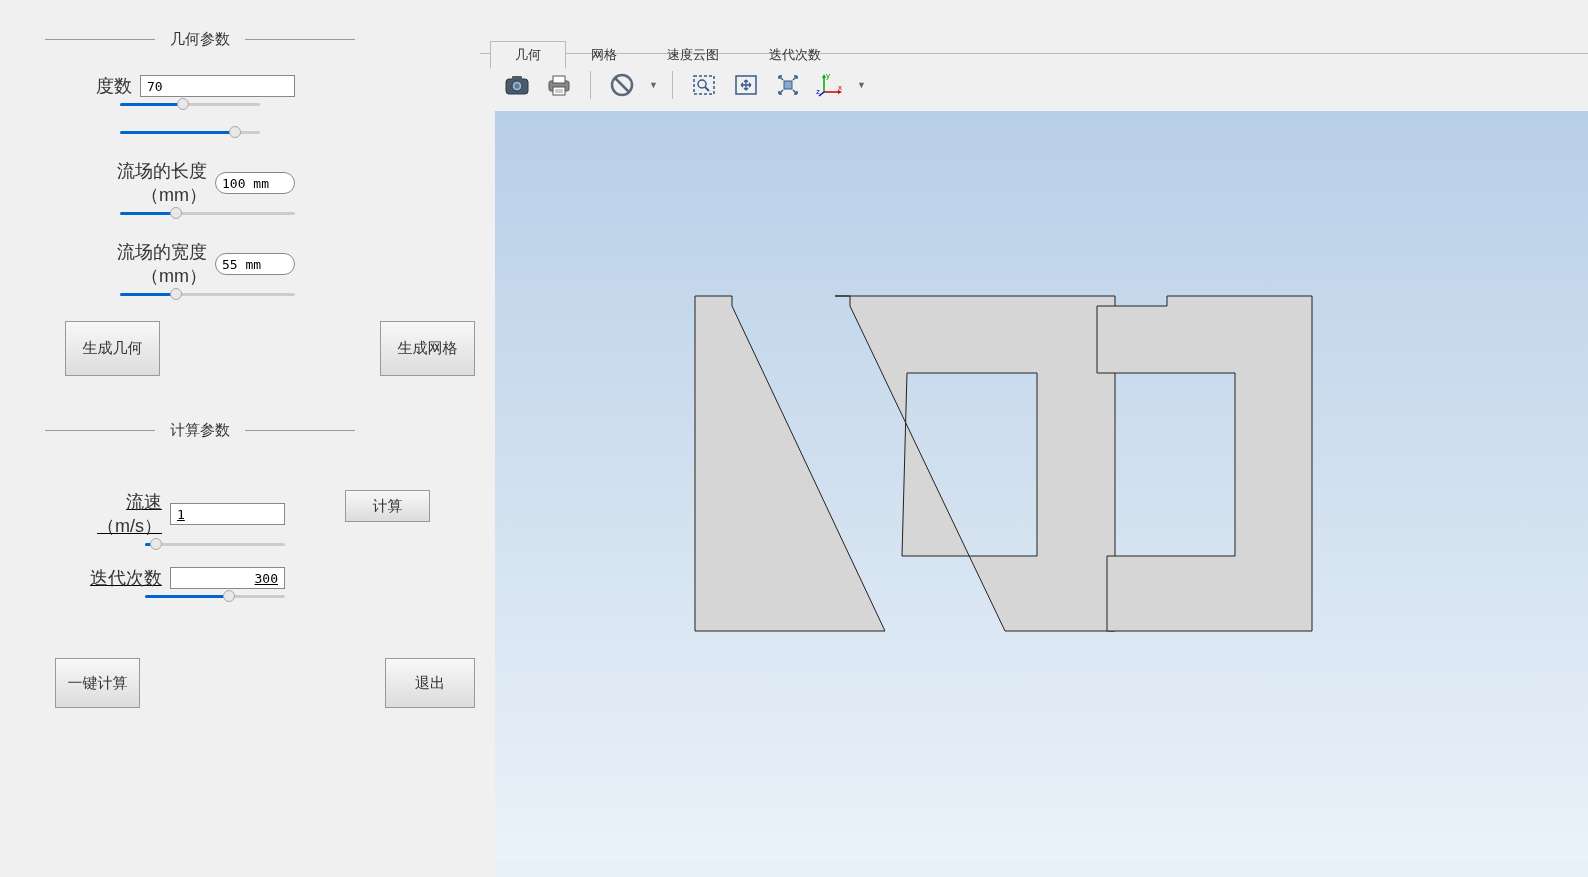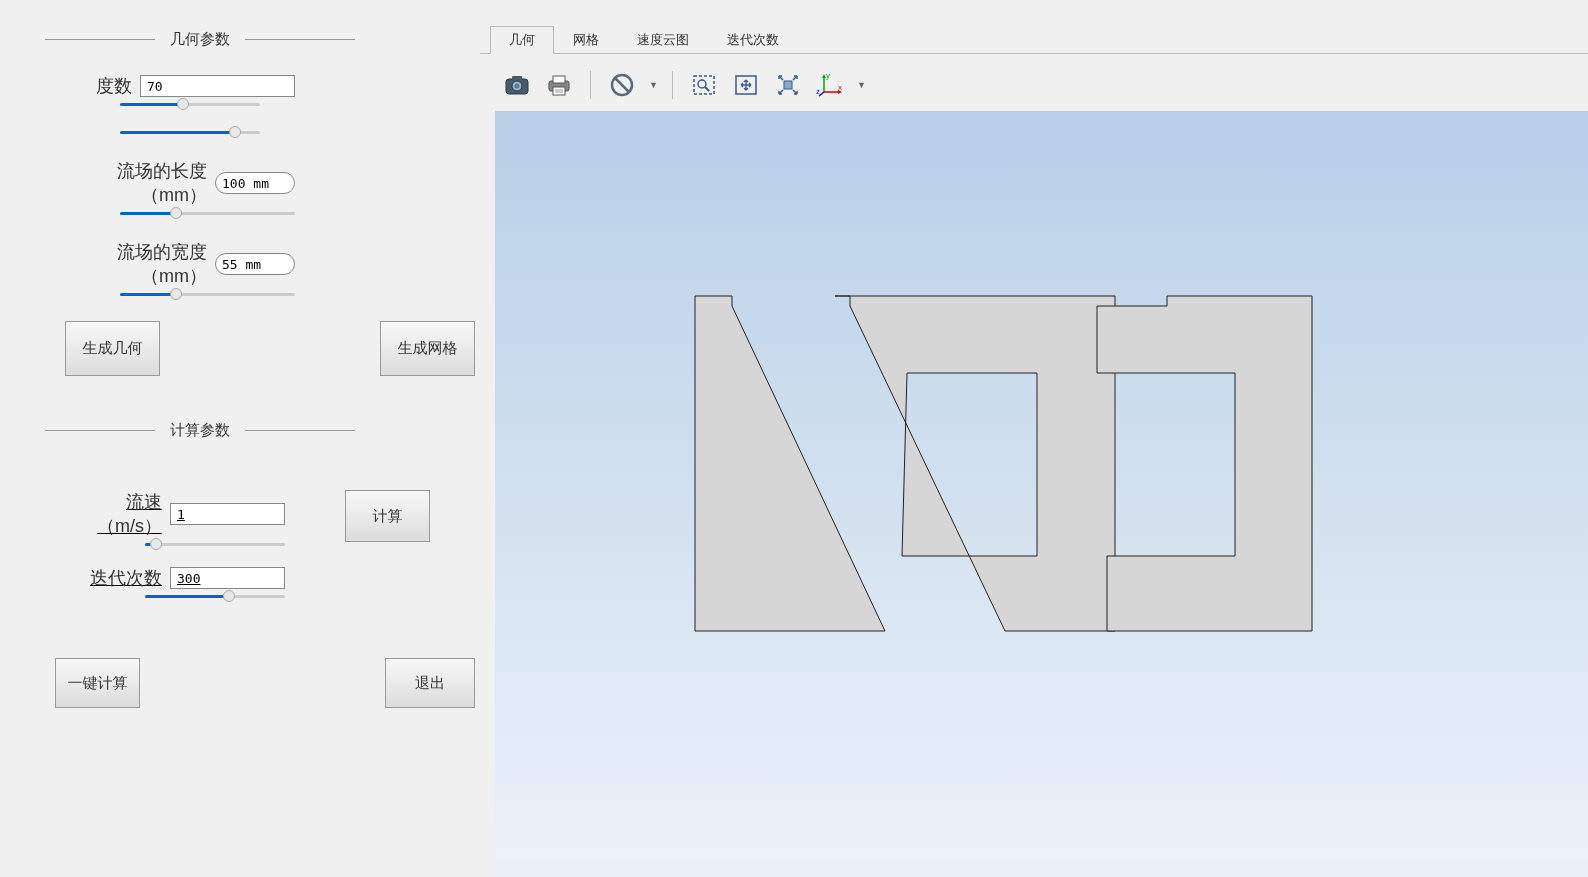--- a/index.html
+++ b/index.html
@@ -120,28 +120,28 @@
       flex-direction: column;
       background: #f0f0f0;
     }
     .tabs {
       display: flex;
       padding: 25px 0 0 10px;
       border-bottom: 1px solid #bbb;
       gap: 0;
     }
     .tab {
-      padding: 4px 18px;
+      padding: 4px 24px;
       font-size: 13px;
       color: #333;
       cursor: pointer;
       border: 1px solid transparent;
       border-bottom: none;
       position: relative;
-      top: 1px;
+      top: 16px;
     }
     .tab.active {
       background: #f0f0f0;
       border-color: #bbb;
       border-bottom: 1px solid #f0f0f0;
     }
     .toolbar {
       display: flex;
       align-items: center;
       padding: 15px 20px 10px 20px;
@@ -257,31 +257,31 @@
         <input class="param-input" style="width: 115px;" value="1">
       </div>
       <div class="slider-wrap" style="padding-left:60px;width:200px;margin-bottom:20px">
         <div class="slider-track">
             <div class="slider-fill" style="width:8%"></div>
             <div class="slider-thumb" style="left:8%"></div>
           </div>
       </div>
       <div class="param-row" style="padding-left:0">
         <div class="param-label" style="width:85px">迭代次数</div>
-        <input class="param-input" style="width: 115px;" value="300">
+        <input class="param-input" style="width: 115px; text-align: right;" value="300">
       </div>
       <div class="slider-wrap" style="padding-left:60px;width:200px">
         <div class="slider-track">
             <div class="slider-fill" style="width:60%"></div>
             <div class="slider-thumb" style="left:60%"></div>
           </div>
       </div>
     </div>
     <div class="calc-btn-wrap">
-      <button class="btn" style="width:85px;height:52px">计算</button>
+      <button class="btn" style="width:85px;height:32px">计算</button>
     </div>
   </div>
 
   <div class="button-row" style="padding-left:10px;gap:92px;margin-top:35px">
     <button class="btn" style="width:85px;height:50px">一键计算</button>
     <button class="btn" style="width:90px;height:50px">退出</button>
   </div>
 </div>
 
 <div class="main">

